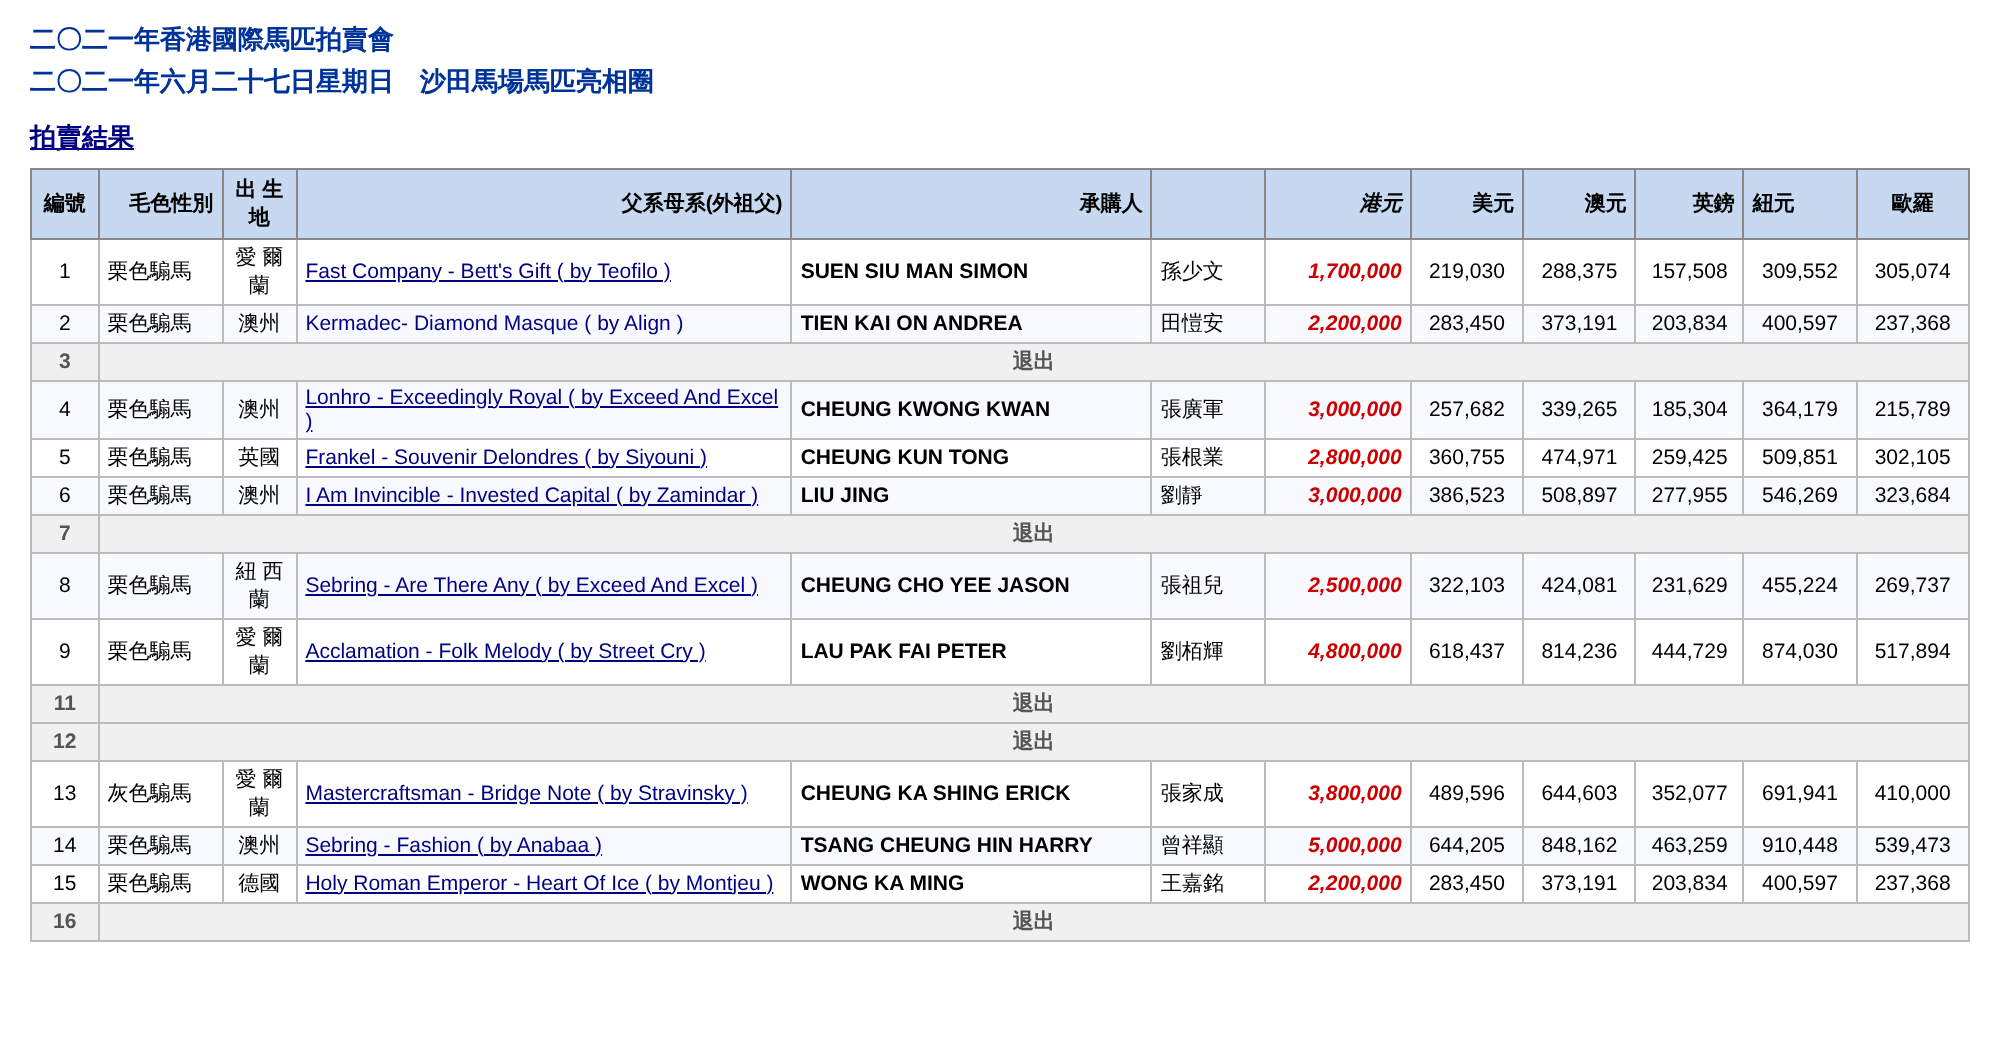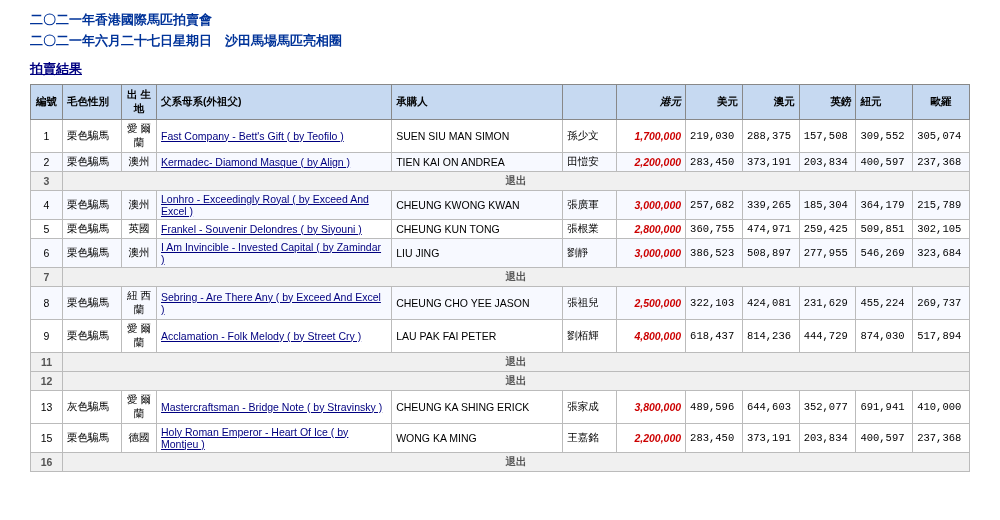--- a/index.html
+++ b/index.html
@@ -6,21 +6,21 @@
     body {
       font-family: Arial, "Microsoft JhengHei", "微軟正黑體", sans-serif;
       font-size: 11px;
       background: #fff;
       color: #000;
       width: 1000px;
       min-height: 520px;
       overflow: hidden;
     }
     .container {
-      padding: 10px 30px;
+      padding: 10px 15px;
     }
     .title-block {
       margin-bottom: 8px;
     }
     .title-line {
       font-size: 13px;
       font-weight: bold;
       color: #003399;
       line-height: 1.6;
     }
@@ -34,21 +34,21 @@
     }
     table {
       width: 100%;
       border-collapse: collapse;
       font-size: 10.5px;
     }
     th {
       background-color: #c6d9f1;
       border: 1px solid #888;
       padding: 3px 4px;
-      text-align: left;
+      text-align: right;
       font-weight: bold;
       color: #000;
       white-space: nowrap;
     }
     td {
       border: 1px solid #bbb;
       padding: 2px 4px;
       vertical-align: middle;
       color: #000;
     }
@@ -65,23 +65,23 @@
     .col-nzd { text-align: left; width: 50px; }
     .col-eur { text-align: center; width: 50px; }
     .withdrawn-row td {
       text-align: center;
       background-color: #f0f0f0;
       font-weight: bold;
       color: #555;
     }
     .row-even { background-color: #ffffff; }
     .row-odd { background-color: #f7f9ff; }
-    .buyer-name { font-weight: normal; color: #000; }
+    .buyer-name { font-weight: bold; color: #000; }
     .hkd-val { color: #cc0000; font-style: italic; font-weight: bold; }
-    .num-cell { text-align: left; font-family: Liberation Mono, monospace; }
+    .num-cell { text-align: center; }
   </style>
 </head>
 <body>
 
 <div class="container">
   <div class="title-block">
     <div class="title-line">二〇二一年香港國際馬匹拍賣會</div>
     <div class="title-line">二〇二一年六月二十七日星期日　沙田馬場馬匹亮相圈</div>
   </div>
   <div class="section-header">拍賣結果</div>
@@ -115,21 +115,21 @@
           <td class="col-usd num-cell">219,030</td>
           <td class="col-aud num-cell">288,375</td>
           <td class="col-gbp num-cell">157,508</td>
           <td class="col-nzd num-cell">309,552</td>
           <td class="col-eur num-cell">305,074</td>
         </tr>
         <tr class="row-odd">
           <td class="col-num">2</td>
           <td class="col-color">栗色騸馬</td>
           <td class="col-birth">澳州</td>
-          <td class="col-sire" style="text-decoration: underline; color: rgb(0, 0, 128); margin-left: 13px;">Kermadec- Diamond Masque ( by Align )</td>
+          <td class="col-sire" style="color: rgb(0, 0, 128); margin-left: 13px;">Kermadec- Diamond Masque ( by Align )</td>
           <td class="col-buyer buyer-name">TIEN KAI ON ANDREA</td>
           <td class="col-chinese">田愷安</td>
           <td class="col-hkd hkd-val">2,200,000</td>
           <td class="col-usd num-cell">283,450</td>
           <td class="col-aud num-cell">373,191</td>
           <td class="col-gbp num-cell">203,834</td>
           <td class="col-nzd num-cell">400,597</td>
           <td class="col-eur num-cell">237,368</td>
         </tr>
         <tr class="withdrawn-row">
@@ -225,20 +225,34 @@
           <td class="col-sire" style="text-decoration: underline; color: rgb(0, 0, 128);">Mastercraftsman - Bridge Note ( by Stravinsky )</td>
           <td class="col-buyer buyer-name">CHEUNG KA SHING ERICK</td>
           <td class="col-chinese">張家成</td>
           <td class="col-hkd hkd-val">3,800,000</td>
           <td class="col-usd num-cell">489,596</td>
           <td class="col-aud num-cell">644,603</td>
           <td class="col-gbp num-cell">352,077</td>
           <td class="col-nzd num-cell">691,941</td>
           <td class="col-eur num-cell">410,000</td>
         </tr>
+        <tr class="row-odd">
+          <td class="col-num">14</td>
+          <td class="col-color">栗色騸馬</td>
+          <td class="col-birth">澳州</td>
+          <td class="col-sire" style="text-decoration: underline; color: rgb(0, 0, 128);">Sebring - Fashion ( by Anabaa )</td>
+          <td class="col-buyer buyer-name">TSANG CHEUNG HIN HARRY</td>
+          <td class="col-chinese">曾祥顯</td>
+          <td class="col-hkd hkd-val">5,000,000</td>
+          <td class="col-usd num-cell">644,205</td>
+          <td class="col-aud num-cell">848,162</td>
+          <td class="col-gbp num-cell">463,259</td>
+          <td class="col-nzd num-cell">910,448</td>
+          <td class="col-eur num-cell">539,473</td>
+        </tr>
         <tr class="row-even">
           <td class="col-num">15</td>
           <td class="col-color">栗色騸馬</td>
           <td class="col-birth">德國</td>
           <td class="col-sire" style="text-decoration: underline; color: rgb(0, 0, 128);">Holy Roman Emperor - Heart Of Ice ( by Montjeu )</td>
           <td class="col-buyer buyer-name">WONG KA MING</td>
           <td class="col-chinese">王嘉銘</td>
           <td class="col-hkd hkd-val">2,200,000</td>
           <td class="col-usd num-cell">283,450</td>
           <td class="col-aud num-cell">373,191</td>

